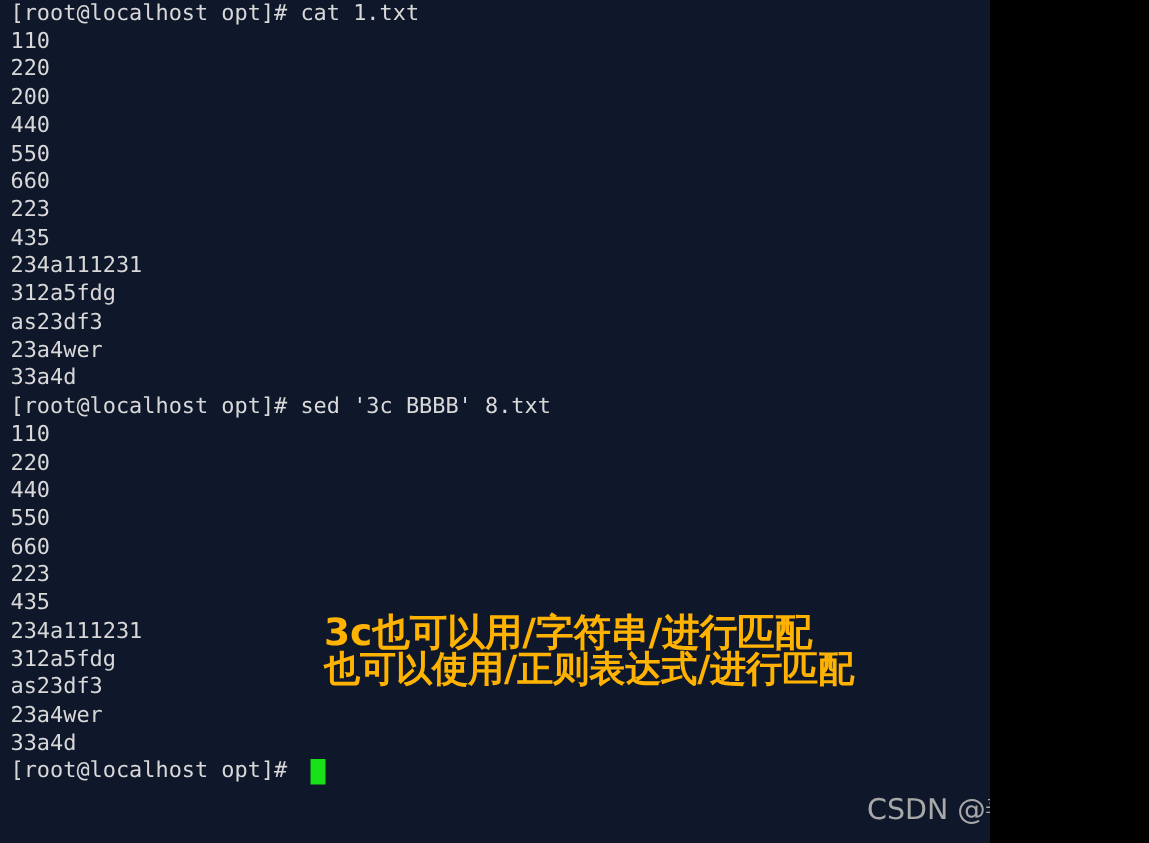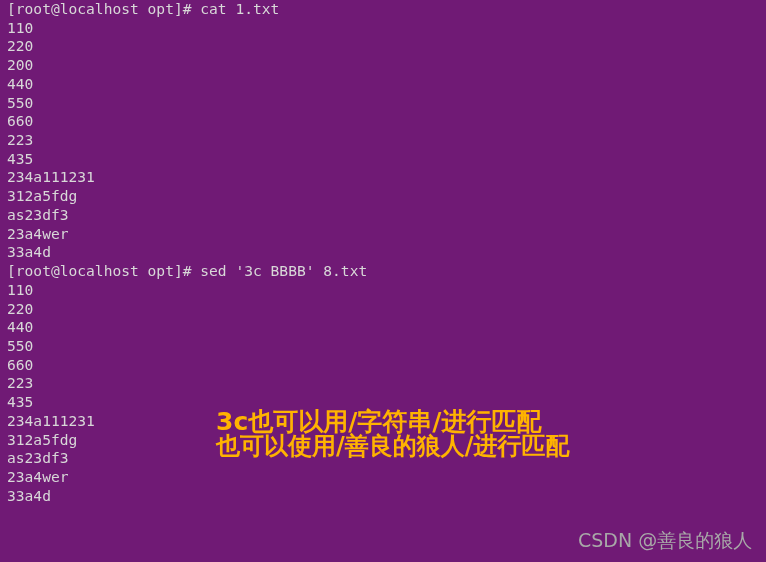--- a/index.html
+++ b/index.html
@@ -3,23 +3,23 @@
 <meta charset="utf-8">
 <title>Terminal</title>
 <style>
   html, body {
     margin: 0;
     padding: 0;
     background: #000000;
   }
   #screen {
     position: relative;
-    width: 766px;
+    width: 660px;
     height: 562px;
-    background: #701a75;
+    background: #0f172a;
     overflow: hidden;
     font-family: "DejaVu Sans Mono", "Liberation Mono", monospace;
   }
   #terminal {
     position: absolute;
     left: 7px;
     top: 0px;
     width: 752px;
   }
   .line {
@@ -112,20 +112,23 @@
     <div class="line">440</div>
     <div class="line">550</div>
     <div class="line">660</div>
     <div class="line">223</div>
     <div class="line">435</div>
     <div class="line">234a111231</div>
     <div class="line">312a5fdg</div>
     <div class="line">as23df3</div>
     <div class="line">23a4wer</div>
     <div class="line">33a4d</div>
+    <div class="cursor-line">
+      <span>[root@localhost opt]# </span><span class="cursor-block"></span>
+    </div>
   </div>
 
   <div class="annotation" id="anno-2">3c也可以用/字符串/进行匹配</div>
-  <div class="annotation" id="anno-3">也可以使用/善良的狼人/进行匹配</div>
+  <div class="annotation" id="anno-3">也可以使用/正则表达式/进行匹配</div>
 
   <div id="watermark">CSDN @善良的狼人</div>
 
 </div>
 
 </body></html>

